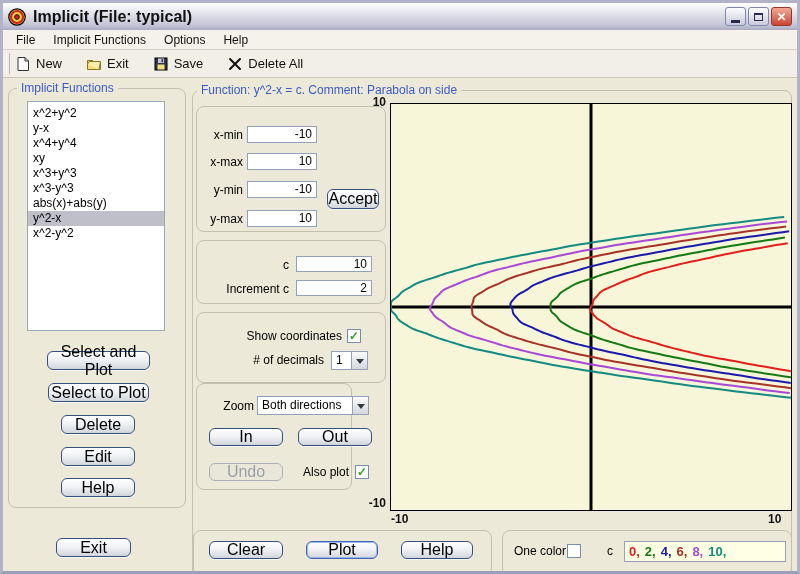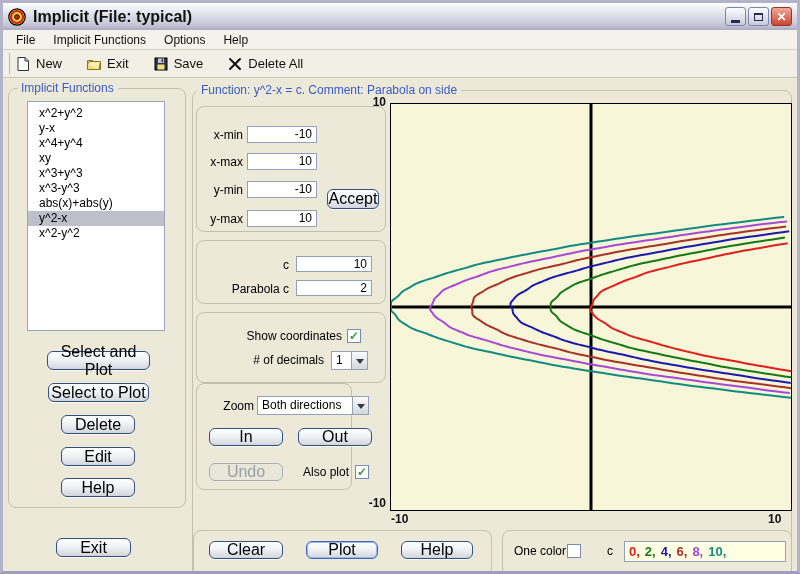--- a/index.html
+++ b/index.html
@@ -59,21 +59,21 @@
   .group { position:absolute; border:1px solid #c2c0ae; border-radius:8px; }
   .group-title {
     position:absolute; top:-8px; left:8px; background:#ece9d8; padding:0 4px;
     font-size:12px; color:#3a5bc8; white-space:nowrap; line-height:15px;
   }
   
   .listbox {
     position:absolute; background:#fff; border:1px solid #97a4ba;
     overflow:hidden; padding-top:4px;
   }
-  .list-item { font-size:12px; line-height:15px; height:15px; padding-left:11px; color:#000; white-space:nowrap; }
+  .list-item { font-size:12px; line-height:15px; height:15px; padding-left:5px; color:#000; white-space:nowrap; }
   .list-item.selected { background:#bfbfca; }
   
   .btn {
     position:absolute; border:1px solid #33507e; border-radius:6px;
     background:linear-gradient(180deg,#ffffff 0%,#f0f2f5 45%,#d8dbe1 90%,#cfd2d8 100%);
     font-size:16px; color:#000; font-family:"Liberation Sans",sans-serif;
     display:flex; align-items:center; justify-content:center;
     box-shadow:0 1px 0 rgba(255,255,255,.7);
   }
   .btn.focused { border-color:#3f66b8; box-shadow:inset 0 0 0 1px #9db8e8; }
@@ -222,21 +222,21 @@
       <span class="flabel r" style="left:8px; top:75px; width:38px;">y-min</span>
       <div class="tfield" style="left:50px; top:74px; width:70px;">-10</div>
       <span class="flabel r" style="left:8px; top:104px; width:38px;">y-max</span>
       <div class="tfield" style="left:50px; top:103px; width:70px;">10</div>
       <button class="btn" style="left:130px; top:82px; width:52px; height:20px;">Accept</button>
     </div>
 
     <div class="group" style="left:193px; top:162px; width:190px; height:64px;">
       <span class="flabel r" style="left:40px; top:16px; width:52px;">c</span>
       <div class="tfield" style="left:99px; top:15px; width:76px; height:16px;">10</div>
-      <span class="flabel r" style="left:8px; top:40px; width:84px;">Parabola c</span>
+      <span class="flabel r" style="left:8px; top:40px; width:84px;">Increment c</span>
       <div class="tfield" style="left:99px; top:39px; width:76px; height:16px;">2</div>
     </div>
 
     <div class="group" style="left:193px; top:234px; width:190px; height:71px;">
       <span class="flabel r" style="left:45px; top:15px; width:100px;">Show coordinates</span>
       <span class="cb" style="left:150px; top:16px;">✓</span>
       <span class="flabel r" style="left:55px; top:39px; width:72px;"># of decimals</span>
       <div class="dd" style="left:134px; top:38px; width:37px;">
         <span class="val">1</span>
         <span class="arrow"></span>

